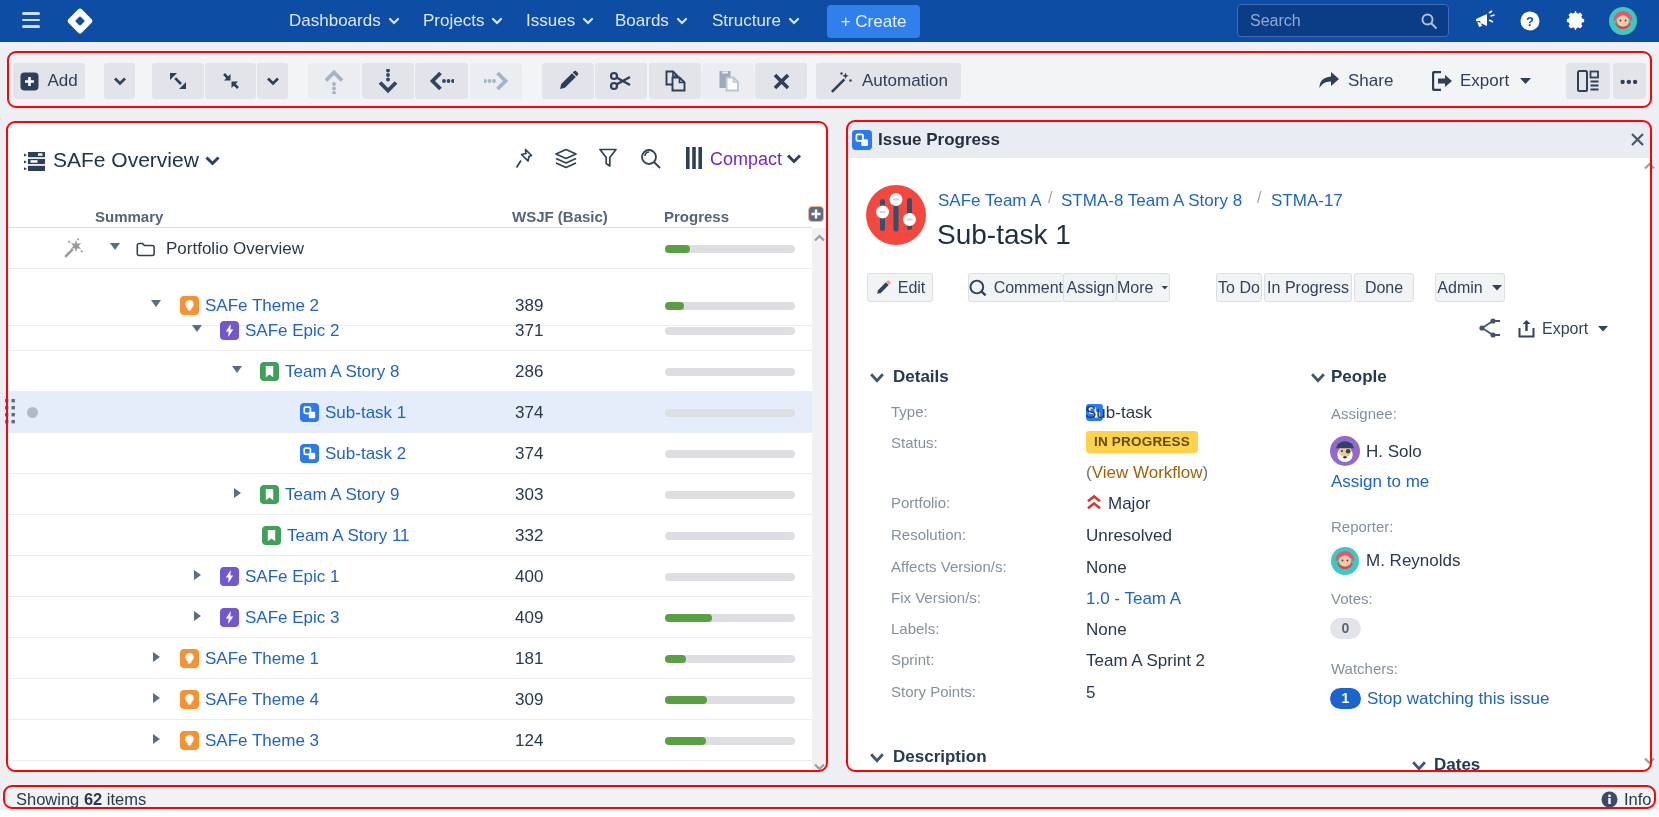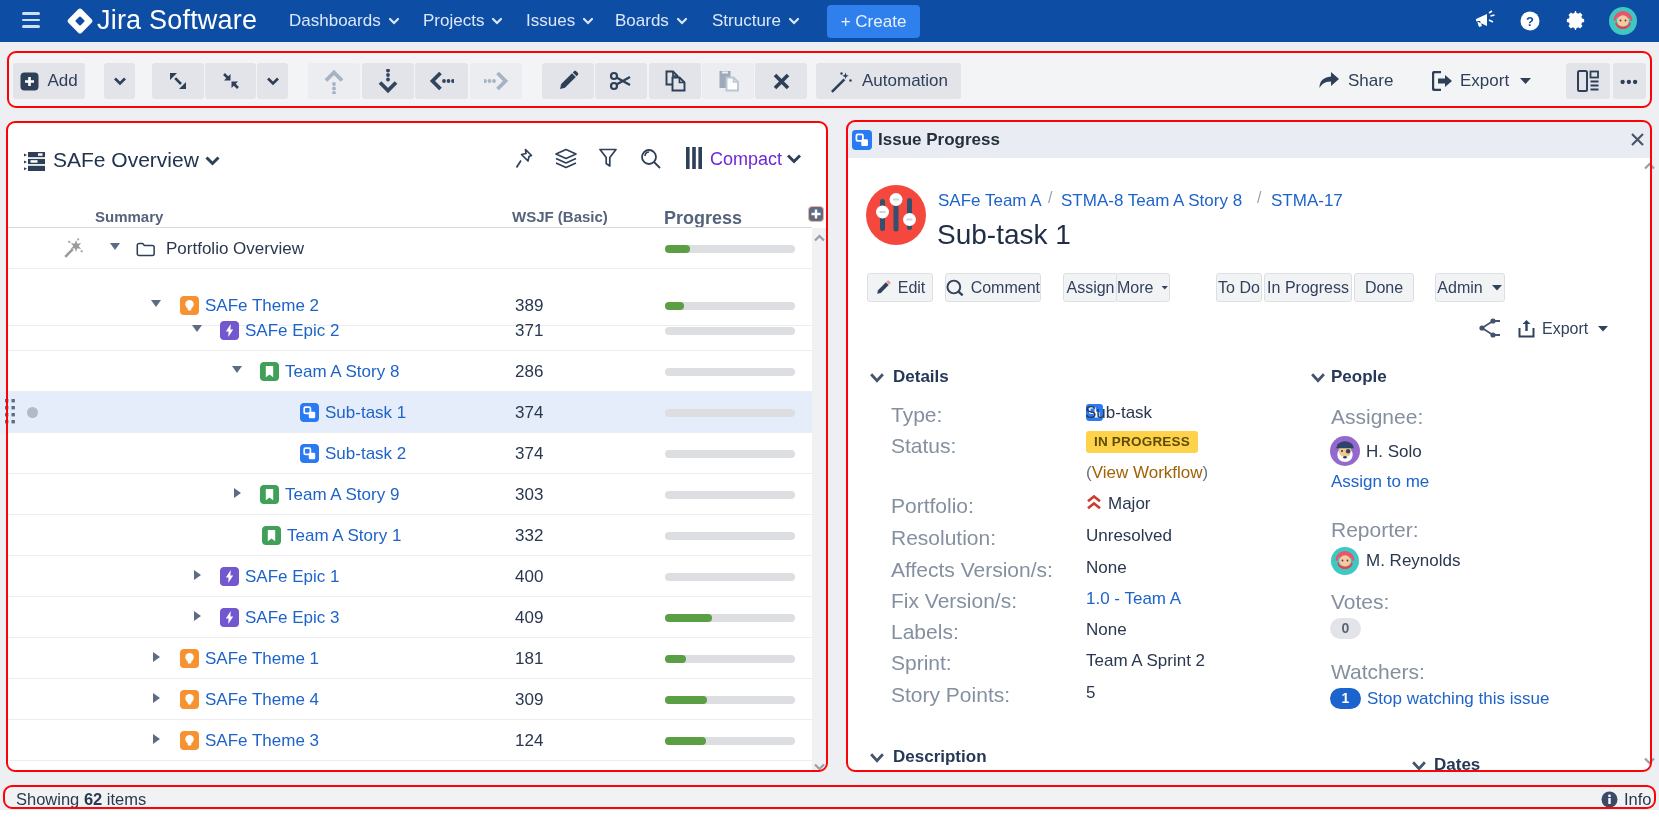--- a/index.html
+++ b/index.html
@@ -33,58 +33,61 @@
 .bar i{position:absolute;left:0;top:0;height:8px;background:#5b9f44;border-radius:4px}
 .twisty{position:absolute;top:15px;width:0;height:0}
 .tw-d{border-left:5.5px solid transparent;border-right:5.5px solid transparent;border-top:7px solid #5d6c85}
 .tw-r{border-top:5.5px solid transparent;border-bottom:5.5px solid transparent;border-left:7px solid #5d6c85;top:14px}
 .tico{position:absolute;top:11px;width:19px;height:19px;border-radius:3.5px}
 .tlink{position:absolute;top:0;line-height:41px;color:#1e63c9}
 .tdark{position:absolute;top:0;line-height:41px;color:#29384f}
 
 #ipanelhead{position:absolute;left:846px;top:120px;width:806px;height:38px;background:#e9edf3;border-radius:7px 7px 0 0}
 .sectionhead{position:absolute;font-size:17px;font-weight:bold;color:#253858}
-.flabel{position:absolute;font-size:21px;color:#84909f}
+.flabel{position:absolute;font-size:15px;color:#84909f}
 .fval{position:absolute;font-size:17px;color:#29384f}
 .flink{position:absolute;font-size:17px;color:#1e63c9}
 .ibtn{position:absolute;top:273px;height:29px;background:#f2f3f5;border:1px solid #dcdfe4;border-radius:3px;display:flex;align-items:center;justify-content:center;color:#31425c;font-size:16px}
 .seccaret{position:absolute;width:16px;height:16px}
 </style></head>
 <body>
 <div id="app">
 
 <div id="nav">
  <div id="burger">
         <div></div>
         <div></div>
         <div></div>
       </div>
  <svg id="logo" viewBox="0 0 28 28">
         <g transform="rotate(45 14 14)">
           <rect x="4.5" y="4.5" width="19" height="19" rx="2.5" fill="#fff"></rect>
           <rect x="10.5" y="10.5" width="7" height="7" rx="1" fill="#0e4da4"></rect>
         </g>
       </svg>
- <div id="logotext">Jira Software</div>
  <div class="menu" style="left:289px">Dashboards<svg class="caret" viewBox="0 0 12 12">
           <path d="M2 4l4 4 4-4" stroke="#dce7fa" stroke-width="2.2" fill="none" stroke-linecap="round"></path>
         </svg></div>
  <div class="menu" style="left:423px">Projects<svg class="caret" viewBox="0 0 12 12">
           <path d="M2 4l4 4 4-4" stroke="#dce7fa" stroke-width="2.2" fill="none" stroke-linecap="round"></path>
         </svg></div>
  <div class="menu" style="left:526px">Issues<svg class="caret" viewBox="0 0 12 12">
           <path d="M2 4l4 4 4-4" stroke="#dce7fa" stroke-width="2.2" fill="none" stroke-linecap="round"></path>
         </svg></div>
  <div class="menu" style="left:615px">Boards<svg class="caret" viewBox="0 0 12 12">
           <path d="M2 4l4 4 4-4" stroke="#dce7fa" stroke-width="2.2" fill="none" stroke-linecap="round"></path>
         </svg></div>
  <div class="menu" style="left:712px">Structure<svg class="caret" viewBox="0 0 12 12">
           <path d="M2 4l4 4 4-4" stroke="#dce7fa" stroke-width="2.2" fill="none" stroke-linecap="round"></path>
         </svg></div>
  <div id="createbtn">+ Create</div>
+ <div id="search">Search<svg style="position:absolute;right:10px;top:7px" width="18" height="18" viewBox="0 0 18 18">
+          <circle cx="7.5" cy="7.5" r="5" stroke="#aebfe2" stroke-width="2" fill="none"></circle>
+          <path d="M11.5 11.5l4.5 4.5" stroke="#aebfe2" stroke-width="2" stroke-linecap="round"></path>
+        </svg></div>
  <svg class="abs" style="left:1474px;top:10px" width="23" height="22" viewBox="0 0 23 22">
         <path d="M2 9 L13 4 L13 16 L2 11 Z M3 11 l2 6 3 -1 -2 -5z" fill="#fff"></path>
         <path d="M15 3 l3 -2 M16.5 6 l4 -1 M15 10 l4 2" stroke="#fff" stroke-width="1.6"></path>
       </svg>
  <svg class="abs" style="left:1519px;top:10px" width="22" height="22" viewBox="0 0 22 22">
         <circle cx="11" cy="11" r="9.5" fill="#fff"></circle>
         <text x="11" y="15.5" font-size="13" font-weight="bold" text-anchor="middle" fill="#0e4da4" font-family="Liberation Sans">?</text>
       </svg>
  <svg class="abs" style="left:1564px;top:9px" width="23" height="23" viewBox="0 0 24 24">
         <path fill="#fff" d="M12 8.5a3.5 3.5 0 100 7 3.5 3.5 0 000-7zm9 5l-2.2.6a7 7 0 01-.7 1.7l1.2 2-2.5 2.5-2-1.2a7 7 0 01-1.7.7L12.5 22h-1l-.6-2.2a7 7 0 01-1.7-.7l-2 1.2-2.5-2.5 1.2-2a7 7 0 01-.7-1.7L3 13.5v-3l2.2-.6a7 7 0 01.7-1.7L4.7 6.2 7.2 3.7l2 1.2a7 7 0 011.7-.7L11.5 2h1l.6 2.2a7 7 0 011.7.7l2-1.2 2.5 2.5-1.2 2a7 7 0 01.7 1.7l2.2.6zM12 6.5a5.5 5.5 0 110 11 5.5 5.5 0 010-11z"></path>
@@ -252,21 +255,21 @@
       <rect x="6.2" y="0" width="3.6" height="22" fill="#2e3f58"></rect>
       <rect x="12.4" y="0" width="3.6" height="22" fill="#2e3f58"></rect>
     </svg>
 <div class="abs" style="left:710px;top:149px;font-size:18px;color:#6d28d9">Compact</div>
 <svg class="abs" style="left:787px;top:154px" width="14" height="10" viewBox="0 0 14 10">
       <path d="M1 1.5l6 6 6-6" stroke="#2e3f58" stroke-width="3" fill="none"></path>
     </svg>
 
 <div class="abs" style="left:95px;top:208px;font-size:15px;font-weight:bold;color:#56637c">Summary</div>
 <div class="abs" style="left:512px;top:208px;font-size:15px;font-weight:bold;color:#56637c">WSJF (Basic)</div>
-<div class="abs" style="left:664px;top:208px;font-size:18px;font-weight:bold;color:#56637c">Progress</div>
+<div class="abs" style="left:664px;top:208px;font-size:15px;font-weight:bold;color:#56637c">Progress</div>
 <div class="abs" style="left:808px;top:206px;width:16px;height:16px;background:#5c6c87;border:1px solid #f0b694;border-radius:4px"><svg width="14" height="14" viewBox="0 0 14 14">
         <path d="M7 2.5v9M2.5 7h9" stroke="#fff" stroke-width="2.4"></path>
       </svg></div>
 <div class="abs" style="left:8px;top:227px;width:804px;height:1px;background:#d9dbde"></div>
 
 <div class="abs" style="left:812px;top:228px;width:14px;height:543px;background:#f0f1f2"></div>
 <svg class="abs" style="left:814px;top:234px" width="11" height="8" viewBox="0 0 11 8">
       <path d="M1 6.5L5.5 2 10 6.5" stroke="#989ea8" stroke-width="2.2" fill="none"></path>
     </svg>
 <svg class="abs" style="left:814px;top:763px" width="11" height="8" viewBox="0 0 11 8">
@@ -362,21 +365,21 @@
         </svg>
         <div class="tlink" style="left:277px">Team A Story 9</div>
         <div class="num">303</div>
         <div class="bar"></div>
       </div>
       <div class="row" style="top:515px">
         <svg class="tico" style="left:254px" width="19" height="19" viewBox="0 0 19 19">
           <rect width="19" height="19" rx="3.5" fill="#41a057"></rect>
           <path d="M5.8 4h7.4v11.2l-3.7-2.7-3.7 2.7z" fill="#fff"></path>
         </svg>
-        <div class="tlink" style="left:279px">Team A Story 1</div>
+        <div class="tlink" style="left:279px">Team A Story 11</div>
         <div class="num">332</div>
         <div class="bar"></div>
       </div>
       <div class="row" style="top:556px">
         <div class="twisty tw-r" style="left:186px"></div>
         <svg class="tico" style="left:212px" width="19" height="19" viewBox="0 0 19 19">
           <rect width="19" height="19" rx="3.5" fill="#7257cf"></rect>
           <path d="M10.8 3L5.8 10.4h2.8L8.2 16l5-7.4h-2.8z" fill="#fff"></path>
         </svg>
         <div class="tlink" style="left:237px">SAFe Epic 1</div>
@@ -474,21 +477,21 @@
 <div class="abs" style="left:1048px;top:189px;font-size:16px;color:#9aa3b0">/</div>
 <div class="flink" style="left:1061px;top:191px">STMA-8 Team A Story 8</div>
 <div class="abs" style="left:1257px;top:189px;font-size:16px;color:#9aa3b0">/</div>
 <div class="flink" style="left:1271px;top:191px">STMA-17</div>
 <div class="abs" style="left:937px;top:219px;font-size:28px;color:#1f2d45">Sub-task 1</div>
 
 <div class="ibtn" style="left:867px;width:66px"><svg width="16" height="16" viewBox="0 0 22 22" style="margin-right:7px">
         <path d="M3 19l1.2-5L15 3.2 18.8 7 8 17.8z" fill="#31425c"></path>
         <path d="M15.8 2.4l3.8 3.8 1.2-1.2c.6-.6.6-1.6 0-2.2L19.2 1.2c-.6-.6-1.6-.6-2.2 0z" fill="#e8928a"></path>
       </svg>Edit</div>
-<div class="ibtn" style="left:945px;width:96px"><svg width="18" height="17" viewBox="0 0 18 17" style="margin-right:7px">
+<div class="ibtn" style="left:968px;width:96px"><svg width="18" height="17" viewBox="0 0 18 17" style="margin-right:7px">
         <circle cx="8" cy="8" r="6.5" stroke="#31425c" stroke-width="2" fill="none"></circle>
         <path d="M12.5 12.5L17 16.5" stroke="#31425c" stroke-width="2.4"></path>
       </svg>Comment</div>
 <div class="ibtn" style="left:1063px;width:55px">Assign</div>
 <div class="ibtn" style="left:1116px;width:54px">More<svg width="12" height="8" viewBox="0 0 12 8" style="margin-left:8px">
         <path d="M1 1l5 5.5L11 1z" fill="#31425c"></path>
       </svg></div>
 <div class="ibtn" style="left:1216px;width:46px">To Do</div>
 <div class="ibtn" style="left:1264px;width:88px">In Progress</div>
 <div class="ibtn" style="left:1354px;width:60px">Done</div>

